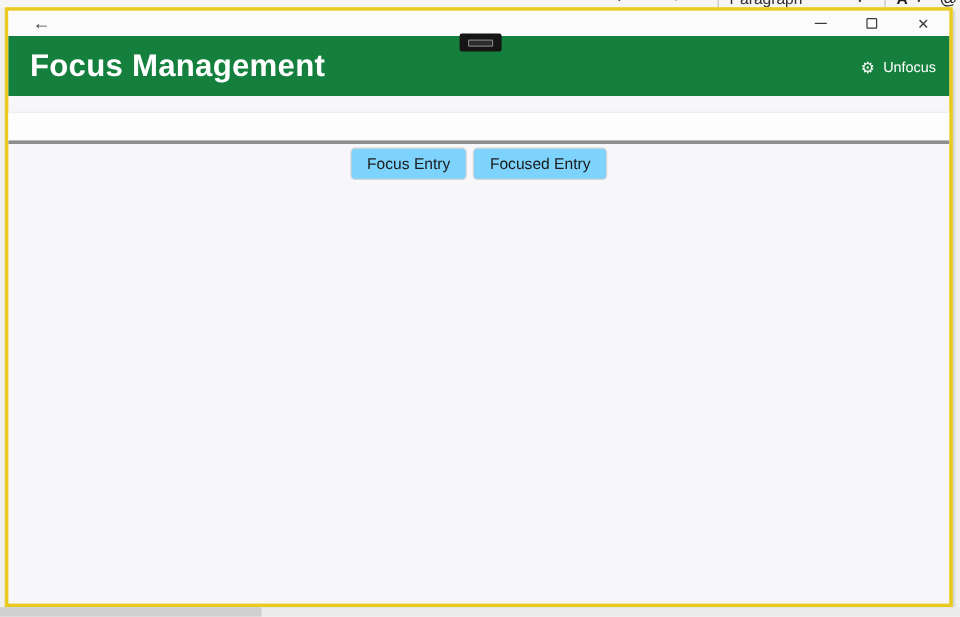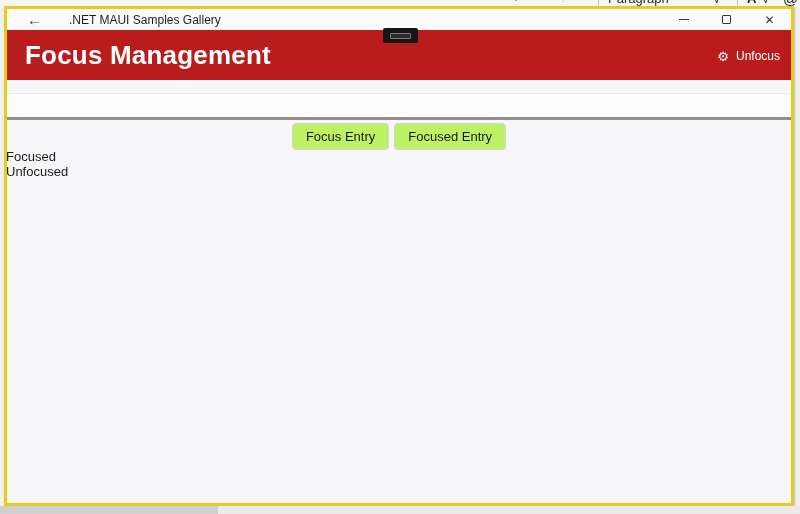--- a/index.html
+++ b/index.html
@@ -29,41 +29,41 @@
 
   .titlebar { position:relative; height:21px; background:#fbfbfc; display:flex; align-items:center; }
   .back-btn { margin-left:20px; font-size:15px; color:#3d3d3d; line-height:1; cursor:default; }
   .tb-title { margin-left:27px; font-size:12px; color:#1f1f1f; }
   .win-controls { position:absolute; right:0; top:0; height:21px; display:flex; }
   .win-btn { width:43px; height:21px; display:flex; align-items:center; justify-content:center; color:#3a3a3a; }
   .min-glyph { width:10px; height:1px; background:#3a3a3a; display:block; }
   .max-glyph { width:9px; height:9px; border:1px solid #3a3a3a; border-radius:1px; display:block; }
   .close-glyph { font-size:12px; line-height:1; }
 
-  .page-header { position:relative; height:50px; background:#b91c1c; }
+  .page-header { position:relative; height:50px; background:#15803d; }
   .page-title { position:absolute; left:18px; top:50%; transform:translateY(-50%);
                 font-size:26px; font-weight:700; color:#ffffff; letter-spacing:.2px; }
   .settings-btn { position:absolute; right:11px; top:50%; transform:translateY(-44%);
                   display:flex; align-items:center; gap:7px; color:#ffffff; font-size:12px; }
   .gear { font-size:13px; line-height:1; }
 
   
   .notch { position:absolute; left:376px; top:19px; width:35px; height:15px; background:#151515;
            border-radius:2px; display:flex; align-items:center; justify-content:center; z-index:5; }
   .notch-slot { width:21px; height:6px; background:#2b2b2b; border:1px solid #7d7d7d; border-radius:1px; }
 
   
   .entry { position:absolute; left:0; top:84px; width:100%; height:27px;
            background:#fdfdfe; border:none; border-top:1px solid #ebebee;
            border-bottom:3px solid #8f8f8f; padding:0 8px; font-size:13px;
            font-family:"Liberation Sans","DejaVu Sans",sans-serif; outline:none; }
 
   .buttons-row { position:absolute; left:0; top:114px; width:100%;
                  display:flex; justify-content:center; gap:5px; }
-  .btn { height:27px; padding:0 13px; background:#bef264; border:1px solid #d3d3d8;
+  .btn { height:27px; padding:0 13px; background:#7dd3fc; border:1px solid #d3d3d8;
          border-radius:4px; font-size:13px; color:#1a1a1a;
          font-family:"Liberation Sans","DejaVu Sans",sans-serif;
          display:flex; align-items:center; cursor:default; }
 
   .event-log { position:absolute; left:-1px; top:140px; font-size:13px; color:#1b1b1b; line-height:15px; }
   .event-log div { white-space:nowrap; }
 
   
   .bottom-strip { position:absolute; left:0; bottom:0; width:800px; height:8px; background:#ebebeb; }
   .bottom-strip .dark-seg { position:absolute; left:0; top:0; width:218px; height:8px; background:#d0d0d0; }
@@ -82,21 +82,20 @@
     <span class="tb-sep tb-sep2"></span>
     <span class="tb-fontA">A</span>
     <span class="tb-chev2">∨</span>
     <span class="tb-right">@</span>
   </div>
 
   <div class="app-window">
 
     <div class="titlebar">
       <span class="back-btn">←</span>
-      <span class="tb-title">.NET MAUI Samples Gallery</span>
       <div class="win-controls">
         <div class="win-btn">
             <span class="min-glyph"></span>
           </div>
         <div class="win-btn">
             <span class="max-glyph"></span>
           </div>
         <div class="win-btn">
             <span class="close-glyph">✕</span>
           </div>
@@ -115,24 +114,20 @@
       <div class="notch-slot"></div>
     </div>
 
     <input class="entry" type="text" value="" style="">
 
     <div class="buttons-row">
       <button class="btn">Focus Entry</button>
       <button class="btn">Focused Entry</button>
     </div>
 
-    <div class="event-log">
-      <div>Focused</div>
-      <div>Unfocused</div>
-    </div>
 
   </div>
 
   <div class="bottom-strip">
     <div class="dark-seg"></div>
   </div>
 
 </div>
 
 </body></html>

